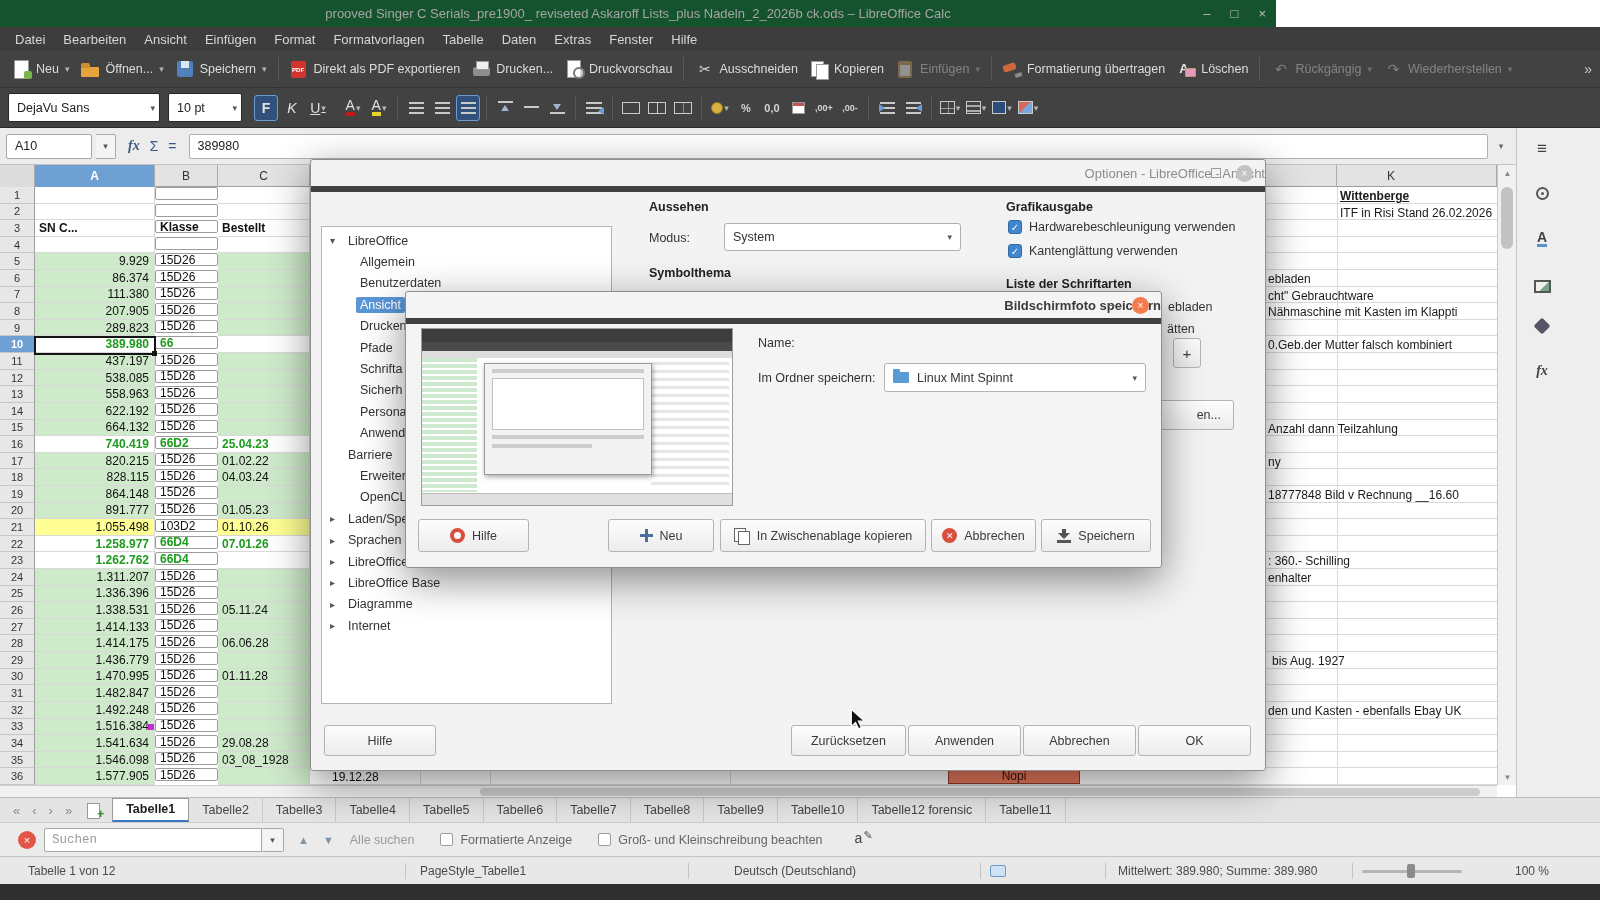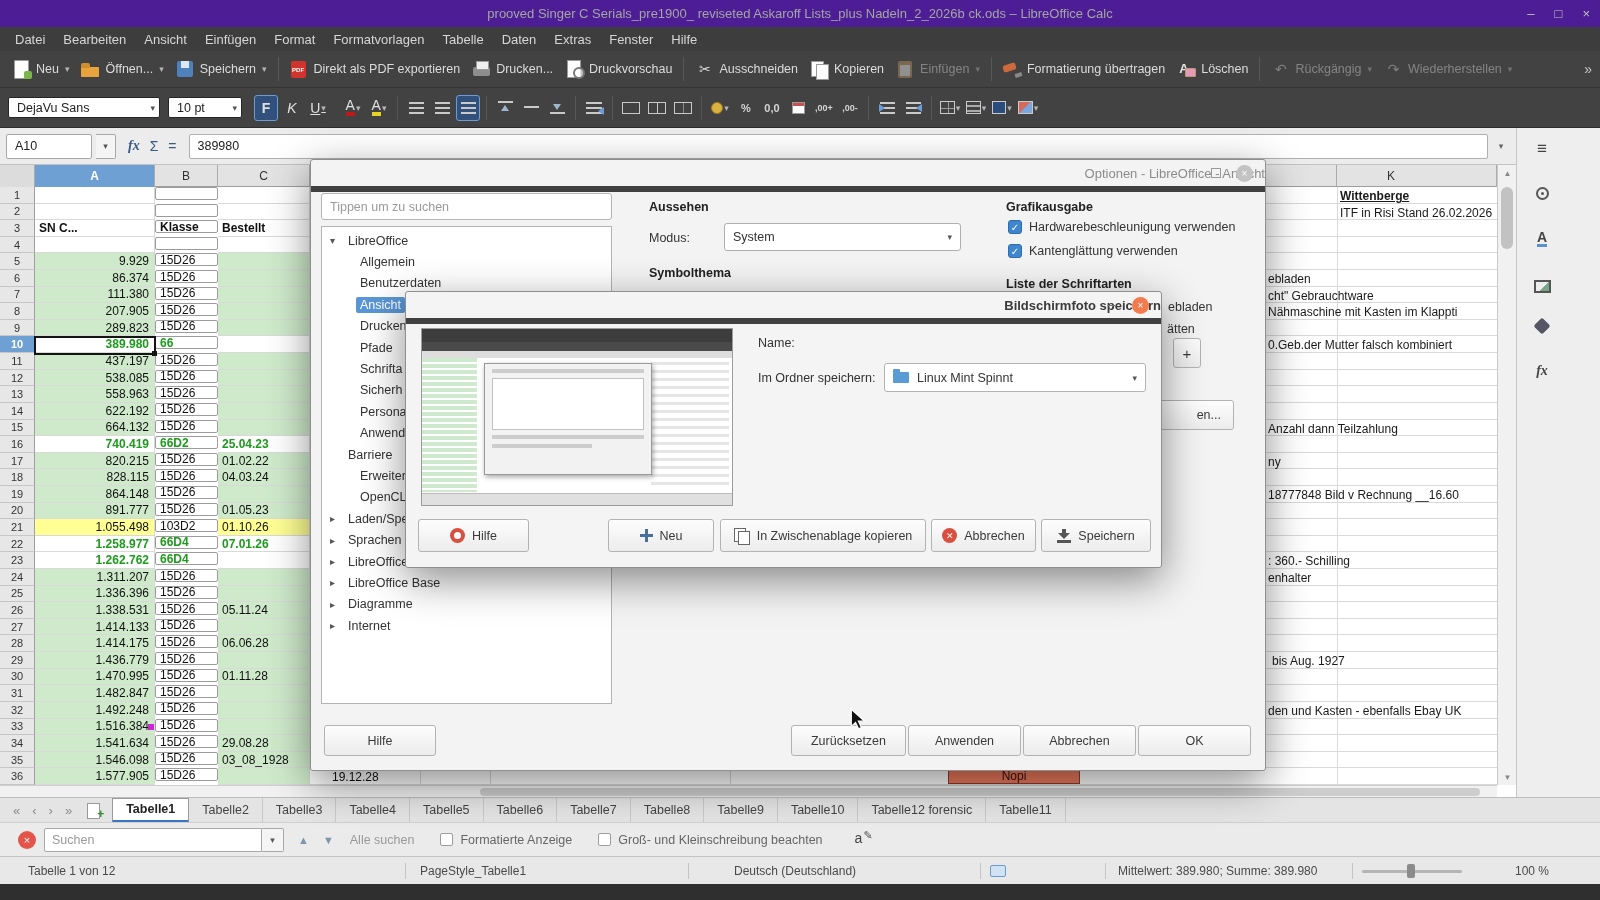--- a/index.html
+++ b/index.html
@@ -1,20 +1,20 @@
 <!DOCTYPE html>
 <html><head>
 <meta charset="utf-8">
 <style>
 *{box-sizing:border-box;margin:0;padding:0}
 html,body{width:1600px;height:900px;overflow:hidden;font-family:"Liberation Sans",sans-serif}
 .app{position:absolute;inset:0;width:1600px;height:900px;background:#fff;overflow:hidden}
 
 
-.titlebar{position:absolute;left:0;top:0;width:1600px;height:27px;background:#4c1d95;color:#a5a5a5;
+.titlebar{position:absolute;left:0;top:0;width:1276px;height:27px;background:#14532d;color:#a5a5a5;
   display:flex;align-items:center;justify-content:center;font-size:13px}
 .winbtns{position:absolute;right:10px;top:0;height:27px;display:flex;align-items:center;gap:20px;color:#c0c0c0;font-size:13px}
 .menubar{position:absolute;left:0;top:27px;width:1600px;height:24px;background:#3d3d3d;display:flex;align-items:center;padding-left:6px}
 .mitem{color:#d6d6d6;font-size:13px;padding:3px 9px;cursor:default}
 .toolbar1{position:absolute;left:0;top:51px;width:1600px;height:37px;background:#424242;border-bottom:1px solid #343434;
   display:flex;align-items:center;padding:0 6px;overflow:hidden}
 .toolbar2{position:absolute;left:0;top:88px;width:1600px;height:40px;background:#424242;border-bottom:1px solid #2c2c2c;
   display:flex;align-items:center;padding:0 8px;overflow:hidden}
 .tbtn{display:flex;align-items:center;gap:5px;padding:4px 6px;border-radius:3px;color:#dcdcdc;font-size:12.5px;white-space:nowrap}
 .tbtn.dis{opacity:.42}
@@ -40,21 +40,21 @@
 .i-copy::before{content:'';position:absolute;left:1px;top:1px;width:11px;height:14px;background:#fff;border:1px solid #9a9a9a}
 .i-copy::after{content:'';position:absolute;left:6px;top:4px;width:11px;height:14px;background:#fff;border:1px solid #9a9a9a}
 .i-paste::before{content:'';position:absolute;left:2px;top:1px;width:14px;height:17px;background:#c89b5a;border-radius:2px}
 .i-paste::after{content:'';position:absolute;left:4px;top:5px;width:10px;height:11px;background:#fff}
 .i-brush::before{content:'';position:absolute;left:0;top:4px;width:13px;height:7px;background:#cd6a3c;border-radius:2px;transform:rotate(-18deg)}
 .i-brush::after{content:'';position:absolute;right:0;bottom:1px;width:7px;height:4px;background:#8a8a8a;transform:rotate(-18deg)}
 .i-clear::before{content:'A';position:absolute;left:2px;top:1px;color:#e2e2e2;font-weight:bold;font-size:13px}
 .i-clear::after{content:'';position:absolute;right:0;bottom:1px;width:9px;height:7px;background:#e49ab8;border:1px solid #b97;border-radius:1px}
 
 
-.combo{background:#fff;border:1px solid #262626;border-radius:2px;height:21px;display:flex;align-items:center;
+.combo{background:#fff;border:1px solid #262626;border-radius:2px;height:29px;display:flex;align-items:center;
   font-size:12.5px;color:#222;padding:0 4px 0 8px;gap:6px}
 .combo .dd{color:#555}
 .fmt-btn{min-width:24px;height:26px;display:flex;align-items:center;justify-content:center;border-radius:3px;
   color:#e0e0e0;font-size:14px;margin:0 1px;position:relative}
 .fmt-btn.active{background:#31517c;border:1px solid #6d9bd6}
 .lines{width:15px;height:12px;background:repeating-linear-gradient(to bottom,#c9c9c9 0 2px,transparent 2px 5px)}
 .va{position:relative;width:15px;height:13px}
 .va::before{content:'';position:absolute;left:0;right:0;height:2px;background:#c9c9c9}
 .va-top::before{top:0}.va-mid::before{top:5px}.va-bot::before{bottom:0}
 .va-top::after,.va-bot::after{content:'';position:absolute;left:3px;border-left:4px solid transparent;border-right:4px solid transparent}
@@ -152,21 +152,21 @@
 .addsheet::before{content:'';position:absolute;left:0;top:0;width:11px;height:14px;background:#fff;border:1px solid #999}
 .addsheet::after{content:'+';position:absolute;right:-2px;bottom:-3px;color:#2f8f2f;font-weight:bold;font-size:12px}
 #tabs{display:flex;align-items:stretch;height:25px}
 .tab{padding:4px 13px;font-size:12.5px;color:#444;border-right:1px solid #c9c9c9;display:flex;align-items:center}
 .tab.active{background:#fff;font-weight:bold;border:1px solid #9a9a9a;border-bottom:3px solid #3a76c4;color:#222}
 
 
 .findbar{position:absolute;left:0;top:822px;width:1600px;height:34px;background:#ebebeb;border-top:1px solid #cfcfcf;
   display:flex;align-items:center;padding-left:18px;font-size:12.5px;color:#666}
 .fclose{width:18px;height:18px;border-radius:50%;background:#e25548;color:#fff;font-size:11px;display:flex;align-items:center;justify-content:center;margin-right:8px}
-.fsearch{width:218px;height:24px;border:1px solid #a8a8a8;border-radius:2px 0 0 2px;background:#fff;font-size:12.5px;padding-left:7px;color:#7f1d1d;font-family:Liberation Sans, sans-serif}
+.fsearch{width:218px;height:24px;border:1px solid #a8a8a8;border-radius:2px 0 0 2px;background:#fff;font-size:12.5px;padding-left:7px;color:#7f1d1d;font-family:Liberation Mono, monospace}
 .fsearch::placeholder{color:#9a9a9a}
 .fsdd{width:22px;height:24px;background:#f4f4f4;border:1px solid #a8a8a8;border-left:none;border-radius:0 2px 2px 0;
   display:flex;align-items:center;justify-content:center;color:#555;font-size:9px}
 .ftri{margin-left:14px;color:#7f95a8;font-size:11px}
 .fall{margin-left:16px;color:#9a9a9a}
 .fcheck{display:flex;align-items:center;gap:7px;margin-left:26px;color:#666}
 .cb{width:13px;height:13px;background:#fff;border:1px solid #9c9c9c;border-radius:2px}
 .fr-icon{margin-left:32px;position:relative;width:22px;height:18px;color:#444}
 .fr-icon::before{content:'a';font-size:14px;position:absolute;left:0;top:-1px}
 .fr-icon::after{content:'✎';font-size:11px;position:absolute;left:9px;top:-2px;color:#555}
@@ -810,21 +810,20 @@
     <span class="seg" style="left:1515px">100 %</span>
   </div>
   <div class="bottomstrip"></div>
 
   <div class="dialog" id="optdlg">
     <div class="dlg-title">
       <span class="t">Optionen - LibreOffice - Ansicht</span>
       <span class="tb-restore"></span>
       <span class="tb-close">×</span>
     </div>
-    <input class="od-search" placeholder="Tippen um zu suchen" style="">
     <div id="tree">
         <div class="titem">
           <span class="arrow">▾</span>
           <span class="lbl" style="margin-left: 0px;">LibreOffice</span>
         </div>
         <div class="titem">
           <span class="arrow"></span>
           <span class="lbl" style="margin-left: 12px;">Allgemein</span>
         </div>
         <div class="titem">

